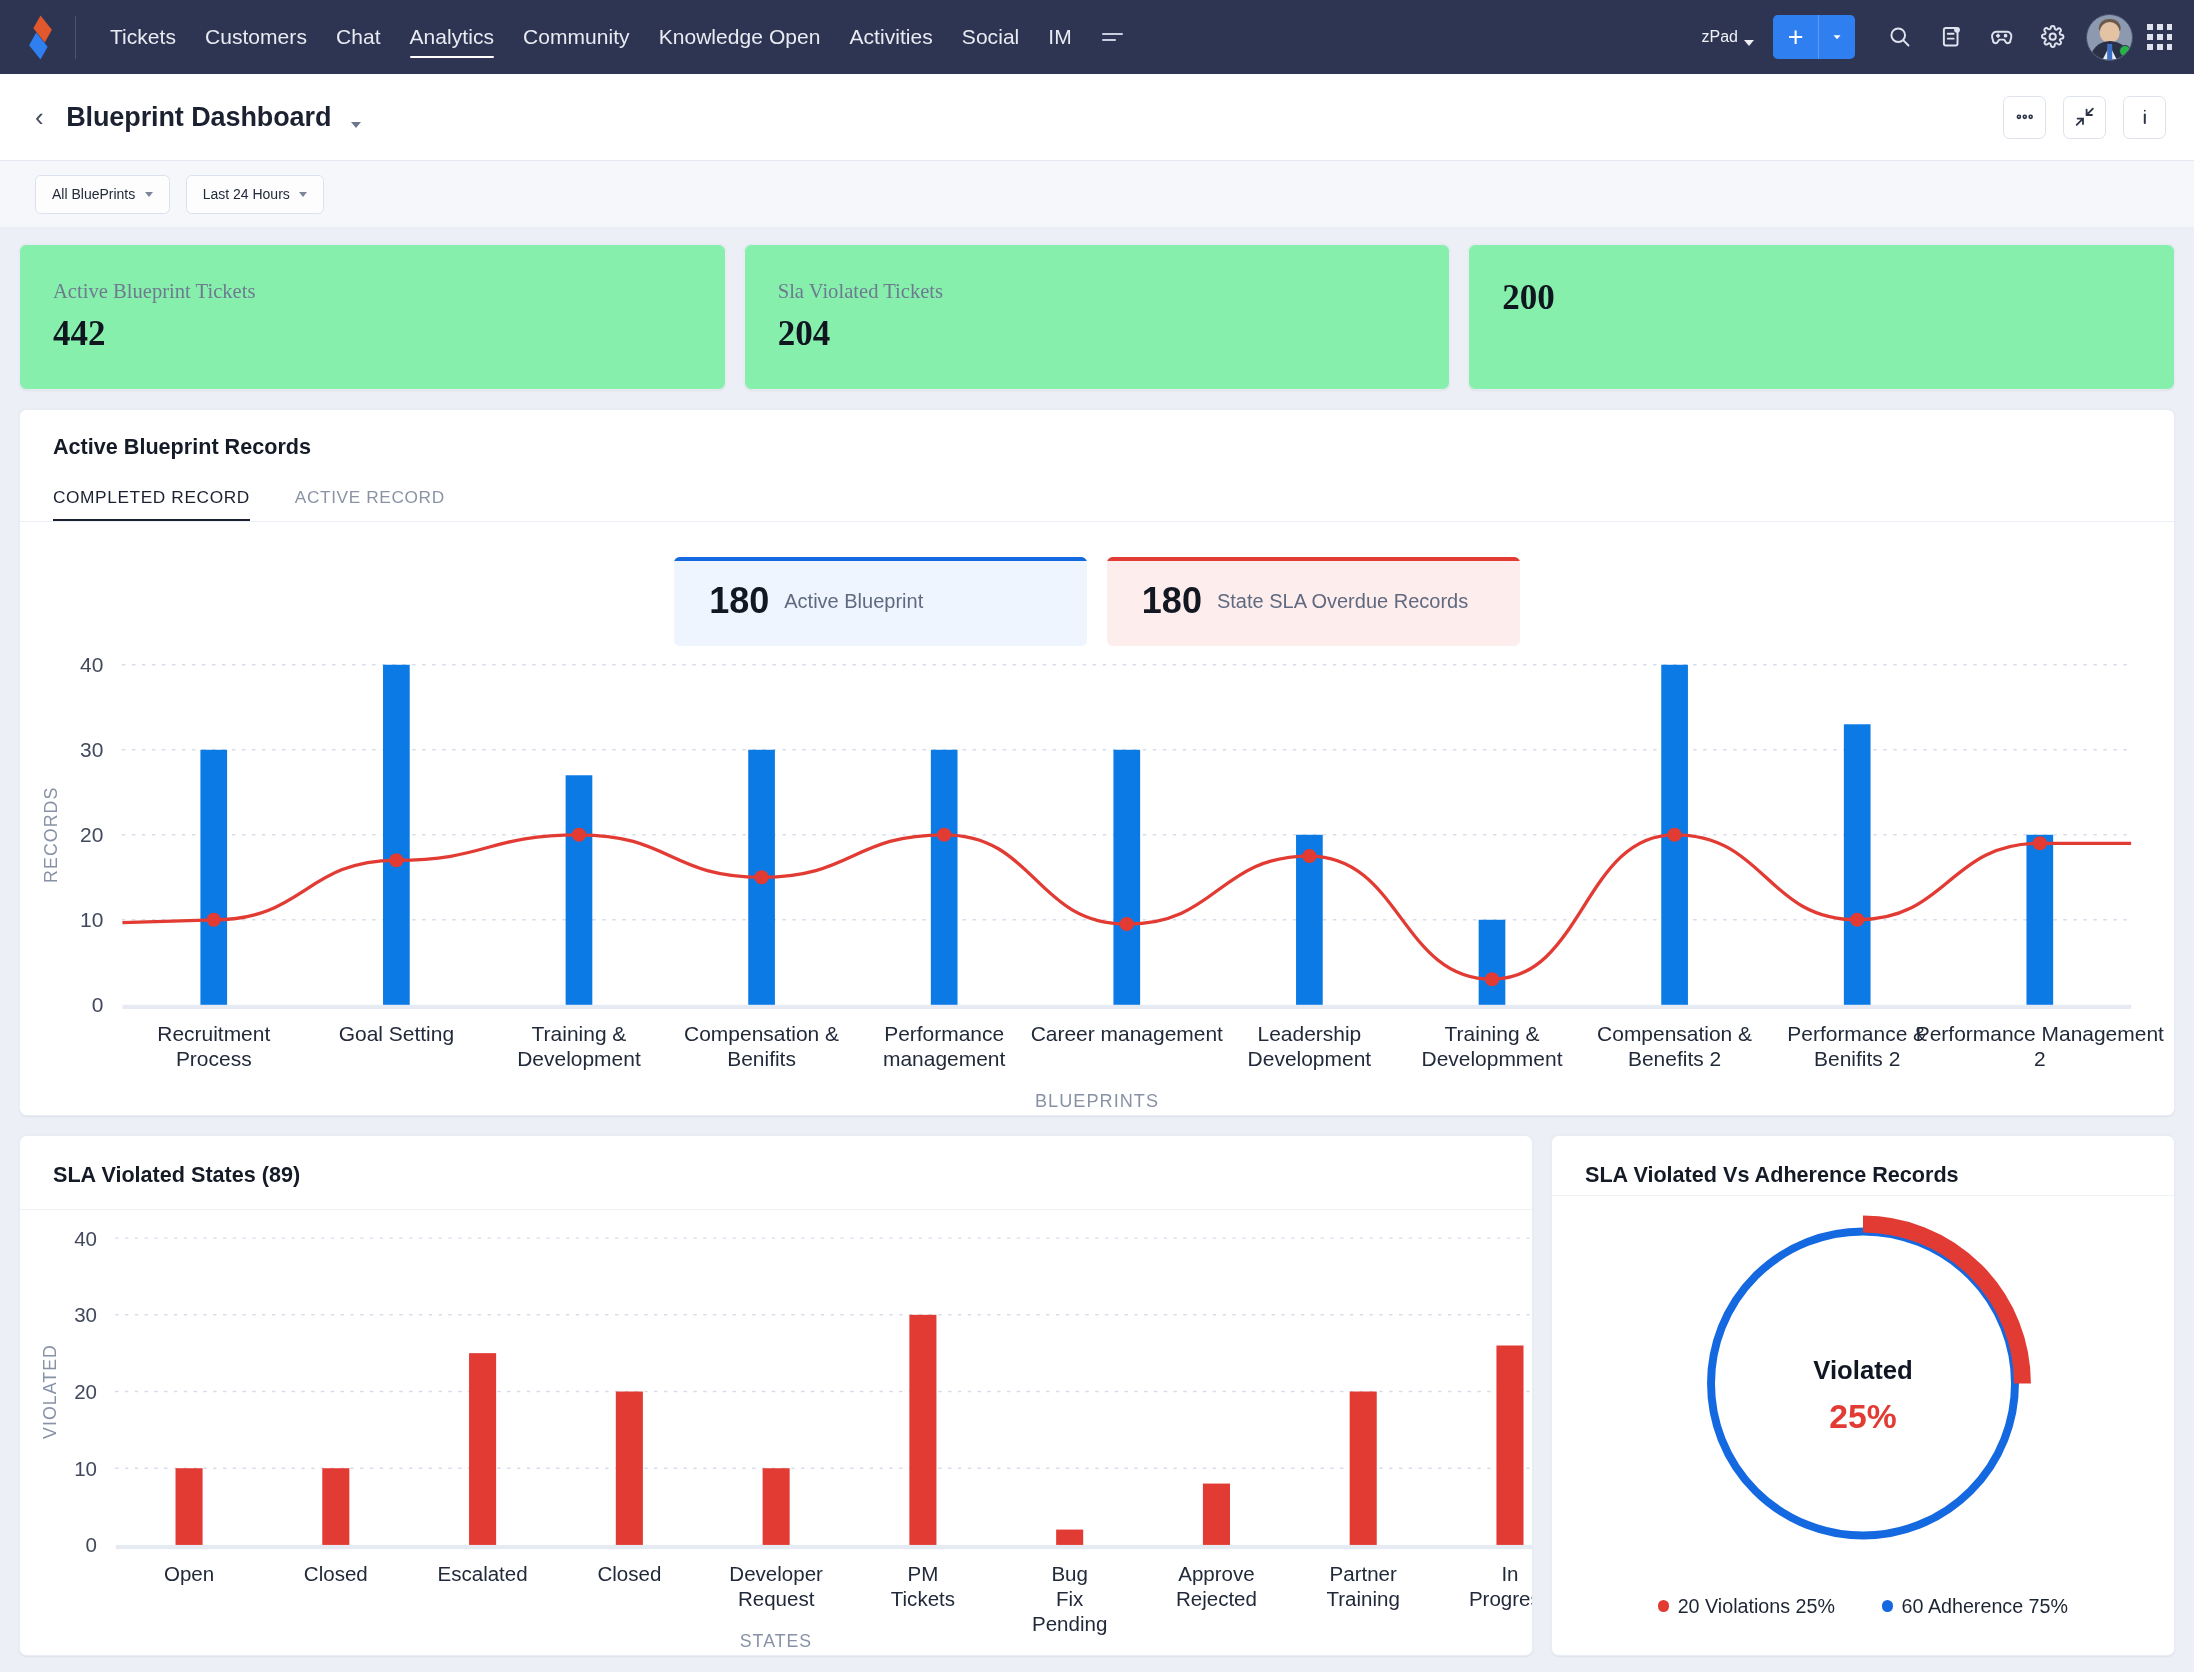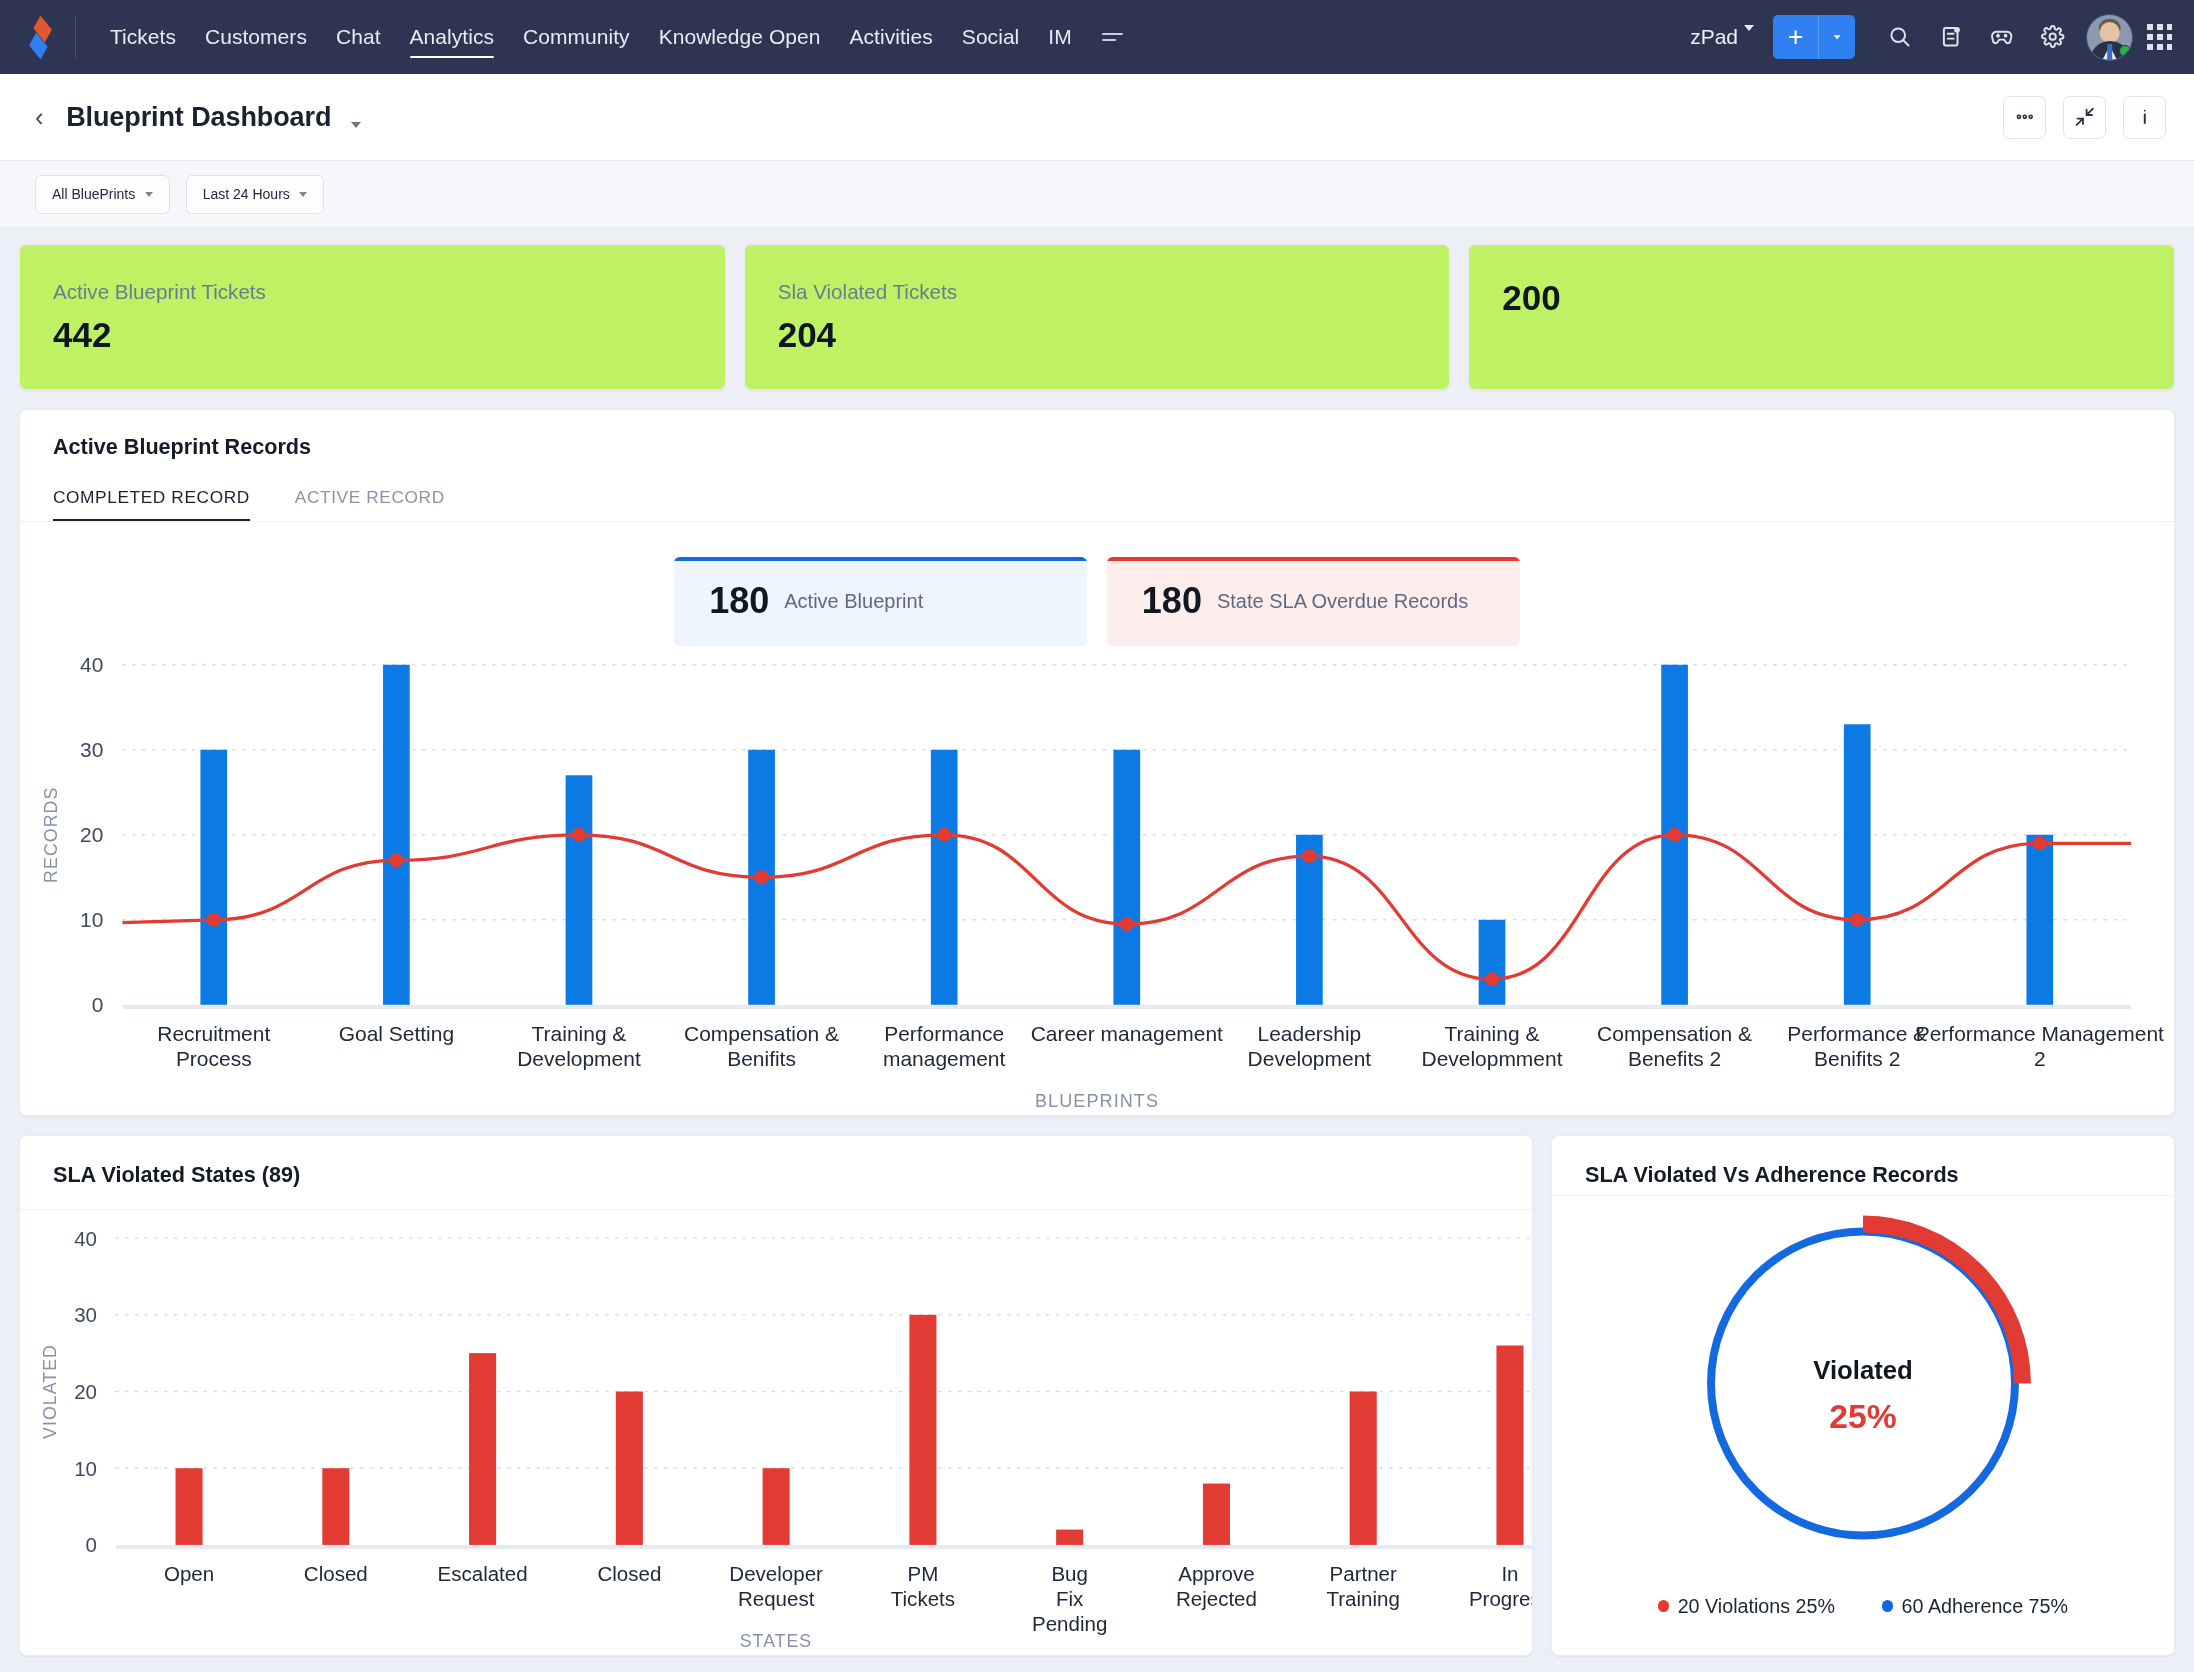--- a/index.html
+++ b/index.html
@@ -28,21 +28,21 @@
   .nav-link.active::after{
     content:""; position:absolute; left:14.5px; right:14.5px; bottom:16px;
     height:2.3px; background:#ffffff; border-radius:1.4px;
   }
   .nav-more{ display:flex; flex-direction:column; gap:4.2px; padding:0 16px; cursor:pointer;}
   .nav-more i{ display:block; height:1.9px; background:#c9cddd; border-radius:0.9px;}
   .nav-more i:nth-child(1){ width:20.6px;}
   .nav-more i:nth-child(2){ width:14px;}
 
   .nav-right{ margin-left:auto; display:flex; align-items:center; gap:0; }
-  .zpad{ color:#eef0f6; font-size:21px; display:flex; align-items:flex-start; gap:6.1px; cursor:pointer; margin-right:19px;}
+  .zpad{ color:#eef0f6; font-size:16px; display:flex; align-items:flex-end; gap:6.1px; cursor:pointer; margin-right:19px;}
   .caret{ width:0;height:0;border-left:5.2px solid transparent;border-right:5.2px solid transparent;border-top:6.1px solid currentColor; display:inline-block;}
   .addbtn{ display:flex; height:44px; border-radius:4.7px; overflow:hidden; margin-right:19.7px; cursor:pointer;}
   .addbtn .plus{ background:#2f7ff0; width:45px; display:flex; align-items:center; justify-content:center; color:#fff; font-size:27px; font-weight:300; line-height:1;}
   .addbtn .sep{ width:0.9px; background:#5a9bf5;}
   .addbtn .dd{ background:#2f7ff0; width:36px; display:flex; align-items:center; justify-content:center; color:#fff;}
   .navicon{ width:51px; height:47px; display:flex; align-items:center; justify-content:center; cursor:pointer; color:#dfe3ee;}
   .navicon svg{ width:23.4px; height:23.4px; display:block;}
   .avatar{
     width:47px;height:47px;border-radius:50%; margin:0 9.4px 0 7.5px; position:relative;
     background:#8d99ae; overflow:hidden; cursor:pointer; flex:0 0 auto;
@@ -76,22 +76,22 @@
     height:39px; border:0.9px solid #dbe2ee; border-radius:5.6px; background:#fdfdfe;
     display:flex; align-items:center; padding:0 16px; gap:9.4px; font-size:14px; color:#232a3a; cursor:pointer;
     white-space:nowrap;
   }
   .filter .caret{ color:#7b8498; border-top-width:5.6px; border-left-width:4.7px; border-right-width:4.7px;}
 
   
   .content{ padding:17px 19px 19px 19px; }
   .kpi-row{ display:flex; gap:18px; margin-bottom:19px;}
   .kpi{
-    flex:1; background:#bef264; border-radius:7.5px; padding:35px 0 35px 33px; min-height:146px;
-    box-shadow:0 0.5px 1.4px rgba(40,55,90,.07); border:0.5px solid #e8ecf4;
+    flex:1; background:#86efac; border-radius:7.5px; padding:35px 0 35px 33px; min-height:146px;
+    box-shadow:0 0.5px 1.4px rgba(40,55,90,.07); border:0.5px solid #e8ecf4;font-family:Liberation Serif, serif;
   }
   .kpi-label{ font-size:20.6px; color:#6e7a90; margin-bottom:13px;}
   .kpi-value{ font-size:35px; font-weight:bold; color:#10161f; line-height:1;}
 
   .panel{ background:#fff; border-radius:7.5px; box-shadow:0 0.5px 1.4px rgba(40,55,90,.07); border:0.5px solid #e8ecf4;}
 
   .panel-head{ padding:24.4px 33px 0 33px;}
   .panel-title{ font-size:21.6px; font-weight:bold; color:#141a26;}
   .tabs{ display:flex; gap:0; padding:0 33px; margin-top:27px; border-bottom:0.9px solid #eceff5;}
   .tab{ font-size:17.3px; letter-spacing:0.6px; color:#8a93a6; padding:0 0 12.2px 0; margin-right:45px; cursor:pointer; position:relative;}

